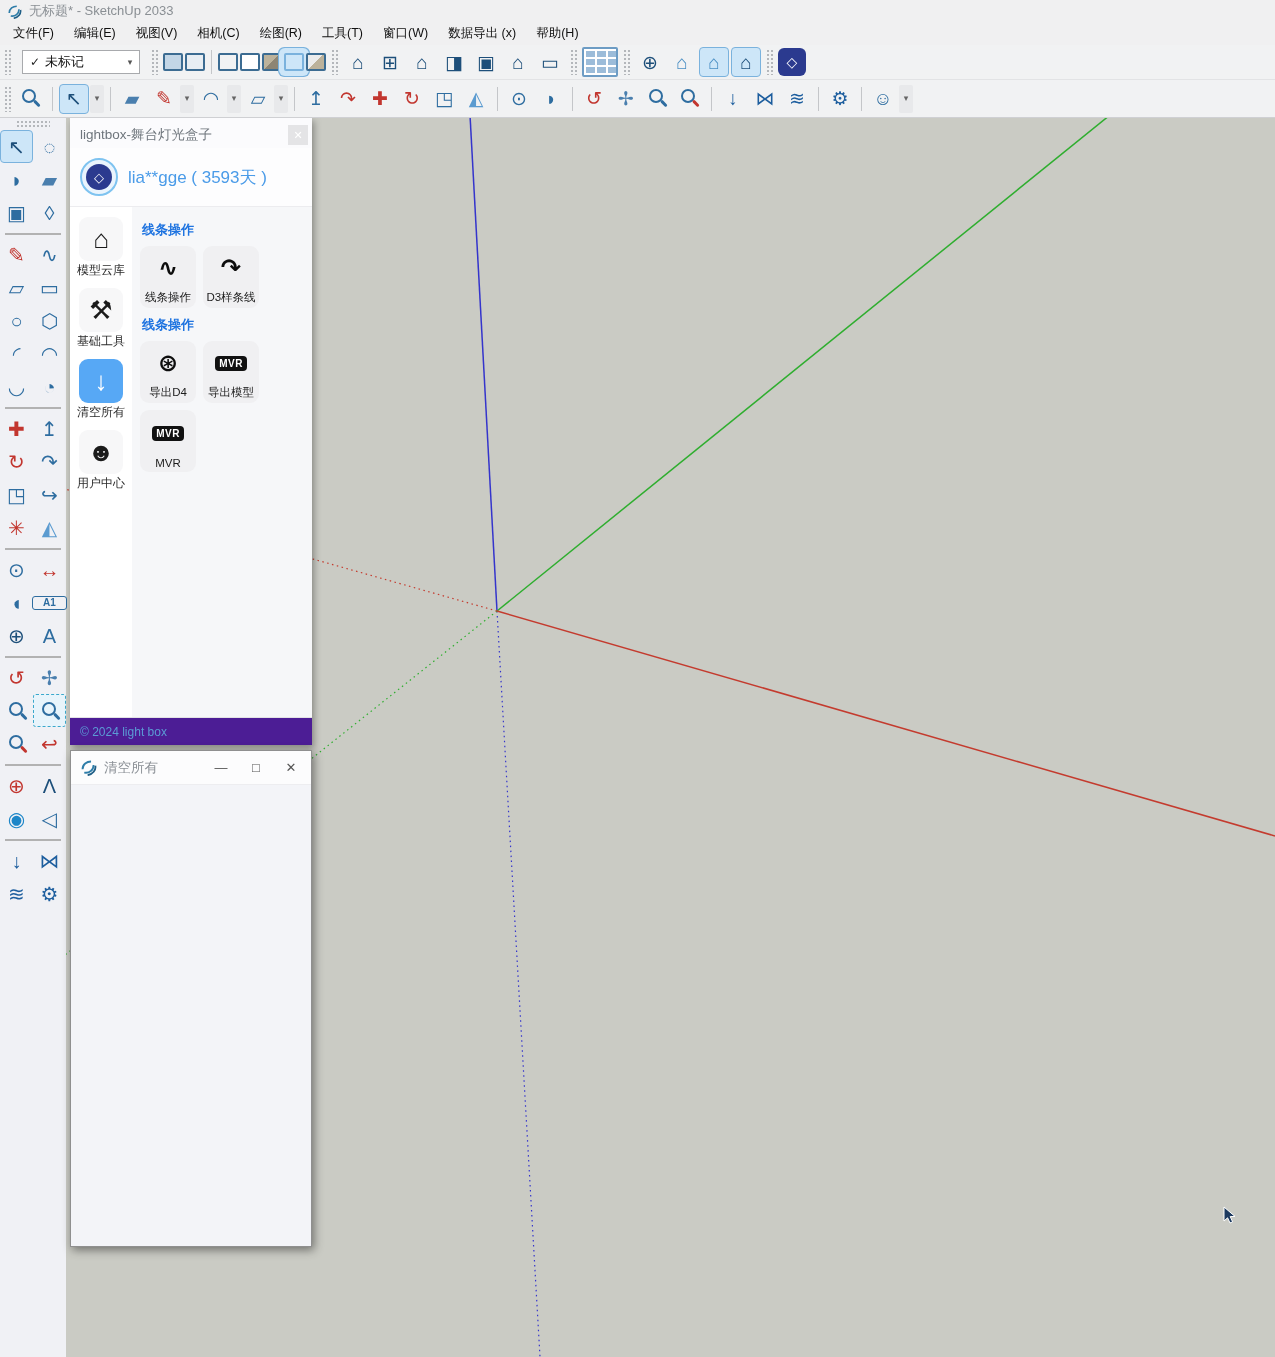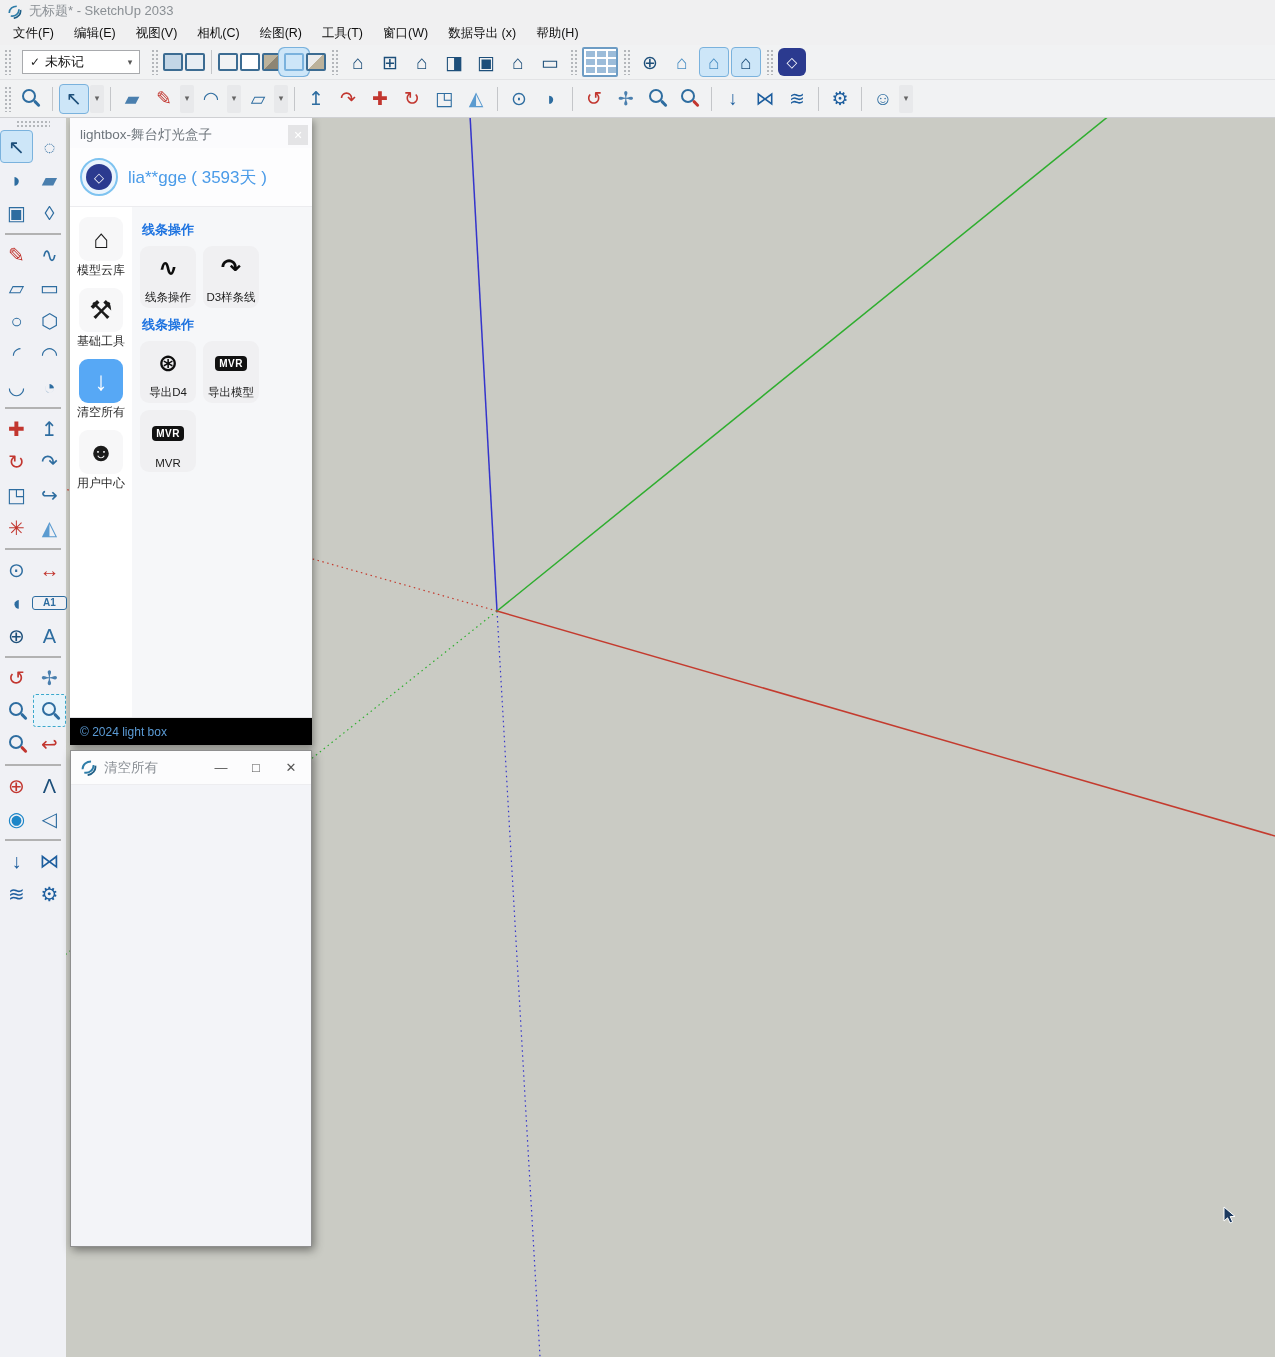--- a/index.html
+++ b/index.html
@@ -88,21 +88,21 @@
   .panel-content{flex:1;padding:6px 0 0 8px}
   .sec-title{color:#1f74e0;font-weight:bold;font-size:13px;margin:8px 0 7px 2px}
   .cards{display:flex;gap:7px;flex-wrap:wrap}
   .card{width:56px;height:62px;background:#f0f0f2;border-radius:9px;display:flex;flex-direction:column;
         align-items:center;justify-content:flex-end;padding-bottom:3px;box-sizing:border-box}
   .card-ico{font-size:24px;color:#0d0d0d;flex:1;display:flex;align-items:center;font-weight:bold}
   .badge{background:#111;color:#fff;font-weight:bold;font-size:10px;padding:2px 4px;border-radius:4px;margin:auto;
          letter-spacing:.5px}
   .card-label{font-size:11.5px;color:#1c1c1c;white-space:nowrap}
   .panel-footer{height:27px;flex:0 0 27px;border-top:1px solid #e2e2e5;display:flex;align-items:center;
-                padding-left:10px;color:#5b9bd5;font-size:12px;background:#000000}
+                padding-left:10px;color:#5b9bd5;font-size:12px;background:#4c1d95}
   
   .selwin{position:absolute;left:70px;top:632px;width:242px;height:497px;background:#f3f4f8;
           border:1px solid #8f8f8f;box-shadow:2px 3px 9px rgba(0,0,0,.45);display:flex;flex-direction:column;
           box-sizing:border-box;z-index:3}
   .selwin-title{height:33px;flex:0 0 33px;background:#fcfcfd;display:flex;align-items:center;padding:0 6px 0 9px;gap:7px;
                 border-bottom:1px solid #ededf0}
   .selwin-title .t{color:#8b9096;font-size:13.5px;flex:1}
   .winbtn{width:28px;text-align:center;color:#555;font-size:13px}
   .selwin-body{padding:9px 8px}
   .btn-row{display:flex;gap:7px}

